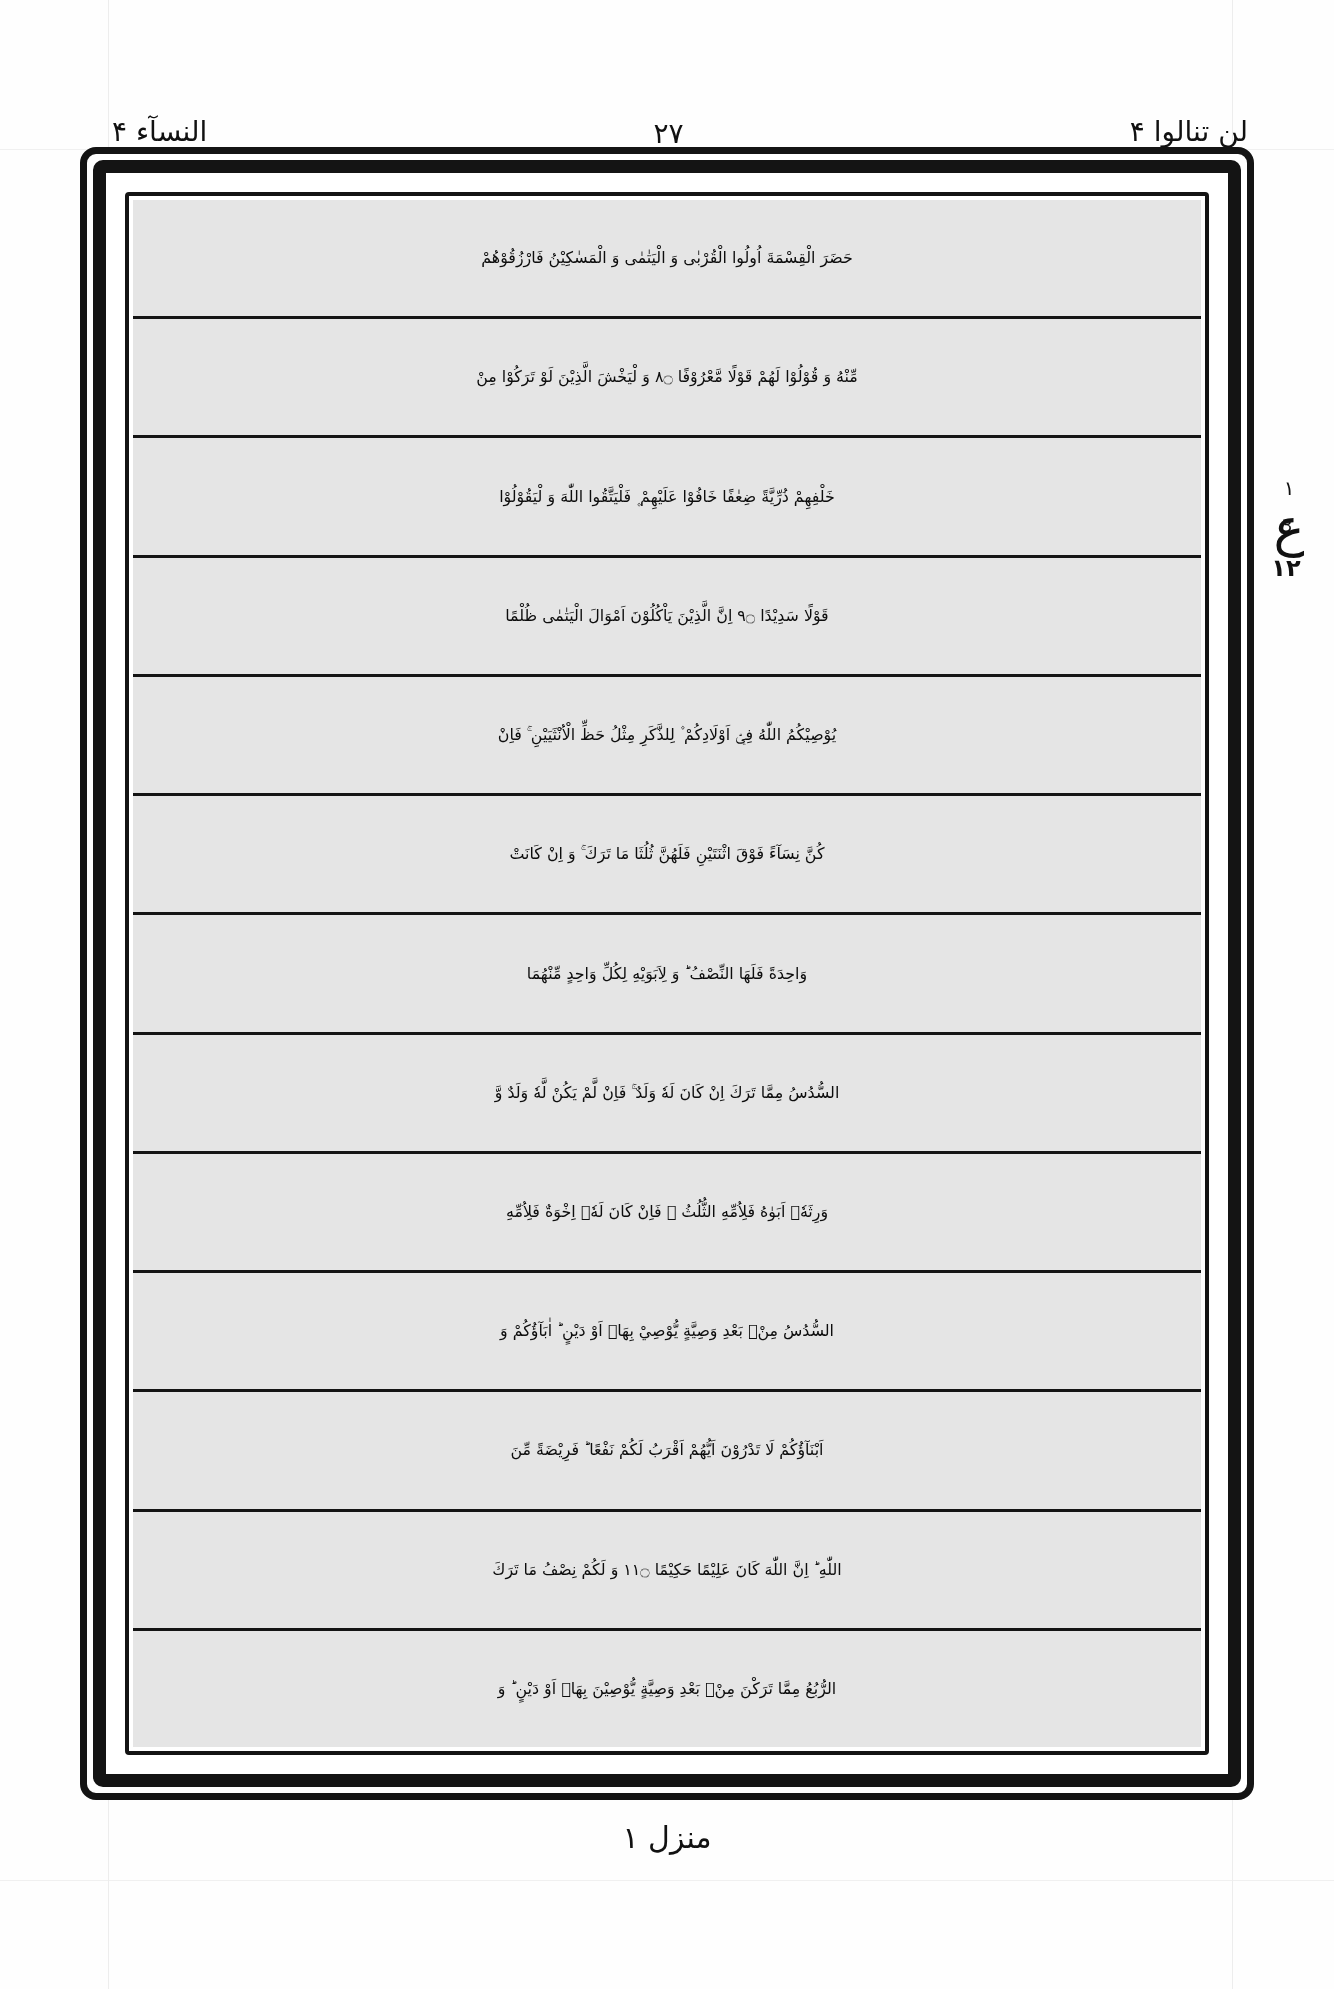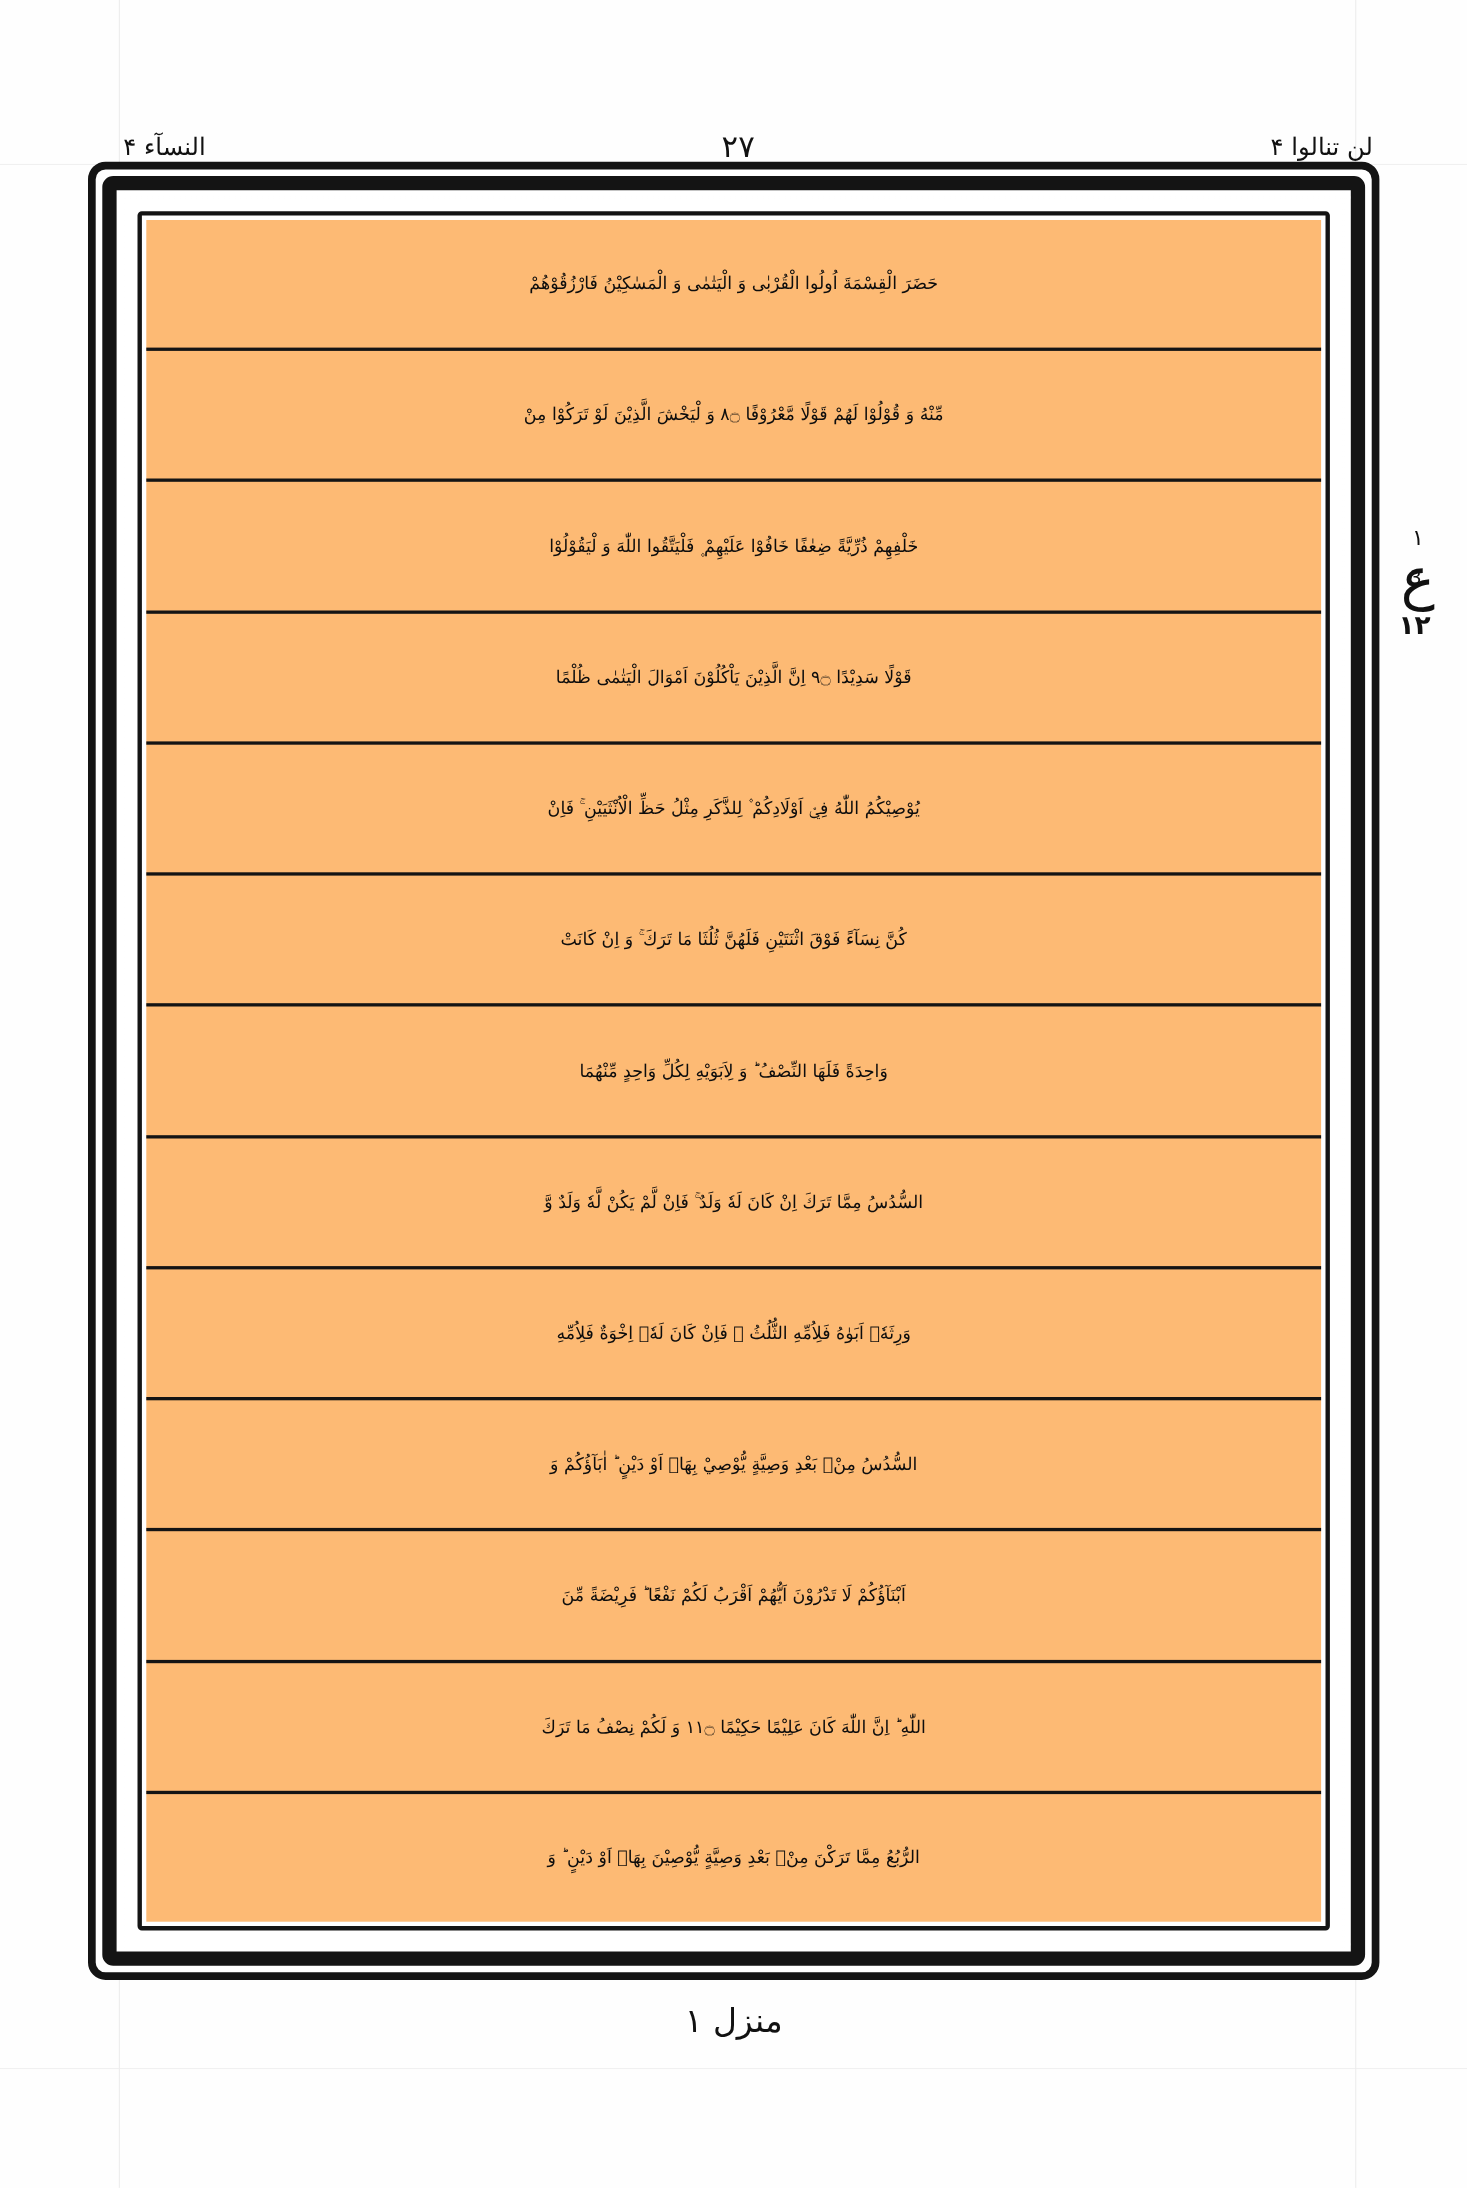--- a/index.html
+++ b/index.html
@@ -52,21 +52,21 @@
     left: 90px;
     top: 86px;
     width: 1180px;
     height: 60px;
     display: flex;
     align-items: flex-end;
     justify-content: space-between;
     direction: rtl;
   }
   .hdr-item {
-    font-size: 22px;
+    font-size: 28px;
     line-height: 1;
     color: #111;
     white-space: nowrap;
     font-family: "DejaVu Sans", "Liberation Sans", sans-serif;
     font-weight: 500;
   }
   .hdr-juz { padding-right: 22px; }
   .hdr-surah { padding-left: 22px; }
   .hdr-pageno {
     font-size: 28px;
@@ -130,21 +130,21 @@
     background: #ffffff;
     overflow: hidden;
   }
 
   
   .text-body {
     position: absolute;
     left: 4px; top: 4px; right: 4px; bottom: 4px;
     display: flex;
     flex-direction: column;
-    background: #fdba74;
+    background: #e5e5e5;
   }
   .ayah-line {
     flex: 1 1 0;
     border-bottom: 3px solid #141414;
     display: flex;
     align-items: center;
     justify-content: center;
     direction: rtl;
     overflow: hidden;
     position: relative;

